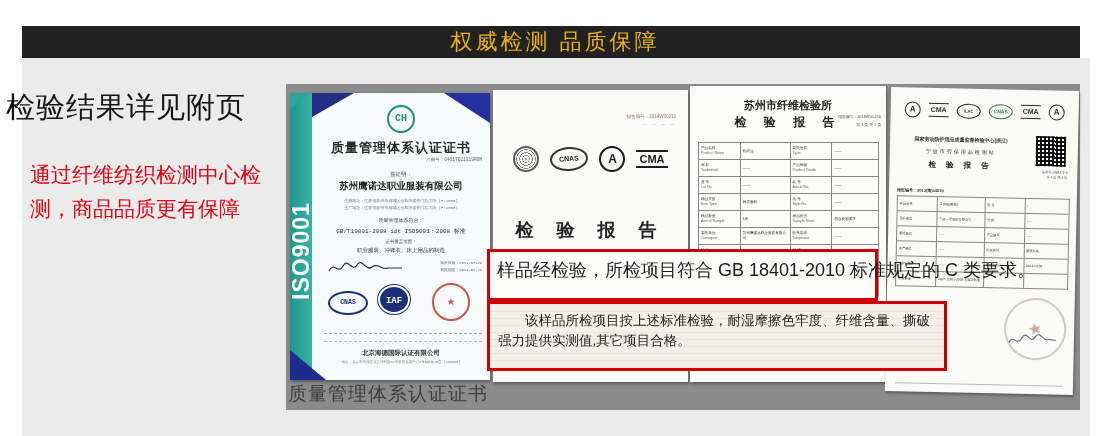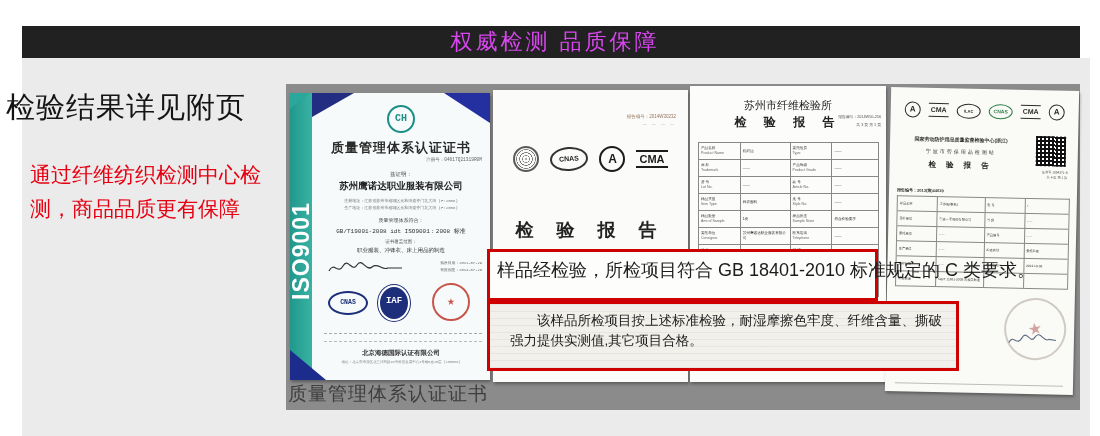--- a/index.html
+++ b/index.html
@@ -9,21 +9,21 @@
     font-family:"Liberation Sans","DejaVu Sans",sans-serif;
     color:#222;
   }
   .abs{position:absolute;}
 
   
   .top-bar{
     left:22px;top:26px;width:1058px;height:32px;background:#212121;
     display:flex;align-items:center;justify-content:center;
   }
-  .top-bar-text{color:#d946ef;font-size:22px;letter-spacing:3px;margin-left:8px;}
+  .top-bar-text{color:#eab308;font-size:22px;letter-spacing:3px;margin-left:8px;}
 
   
   .main-bg{left:22px;top:58px;width:1068px;height:378px;background:#ebebeb;}
 
   
   .intro-title{left:6px;top:88px;font-size:29px;letter-spacing:1px;color:#141414;}
   .intro-sub{left:30px;top:158px;width:258px;font-size:21px;line-height:34px;color:#e60012;}
 
   
   .panel{left:286px;top:84px;width:794px;height:326px;background:#8b8b8b;}
@@ -55,21 +55,21 @@
   .iso-scopelabel{position:absolute;top:124px;width:100%;font-size:5px;color:#444;}
   .iso-standard{position:absolute;top:134px;width:100%;font-size:6px;color:#333;}
   .iso-rangelabel{position:absolute;top:146px;width:100%;font-size:4.5px;color:#555;}
   .iso-range{position:absolute;top:154px;width:100%;font-size:5.5px;color:#333;}
   .iso-sign{position:absolute;left:14px;top:166px;}
   .iso-date1{position:absolute;top:167px;right:8px;font-size:3.8px;color:#666;}
   .iso-date2{position:absolute;top:174px;right:8px;font-size:3.8px;color:#666;}
   .cnas-oval{position:absolute;left:16px;top:198px;width:36px;height:20px;
     border:2px solid #1d2f7b;border-radius:50%;color:#1d2f7b;font-weight:bold;
     font-size:6.5px;line-height:20px;text-align:center;}
-  .iaf-circle{position:absolute;left:68px;top:194px;width:28px;height:32px;border-radius:50%;
+  .iaf-circle{position:absolute;left:68px;top:194px;width:28px;height:25px;border-radius:50%;
     background:#1d2f7b;color:#fff;font-weight:bold;font-size:9px;line-height:28px;text-align:center;
     box-shadow:0 0 0 2px #fff,0 0 0 3px #1d2f7b;}
   .red-seal{position:absolute;left:120px;top:190px;width:34px;height:34px;border-radius:50%;
     border:2px solid #c0392b;color:#c0392b;font-size:13px;line-height:34px;text-align:center;opacity:.85;}
   .iso-dash1{position:absolute;left:12px;right:8px;top:240px;border-top:1px dashed #aaa;}
   .iso-dash2{position:absolute;left:12px;right:8px;top:248px;border-top:1px dashed #bbb;}
   .iso-issuer{position:absolute;top:256px;width:100%;font-size:6.5px;font-weight:bold;color:#333;}
   .iso-issuer-addr{position:absolute;top:267px;width:100%;font-size:3.5px;color:#888;}
 
   
@@ -86,21 +86,21 @@
   .mark-cma{padding:1px 3px;border-top:2.5px solid #1c1c1c;border-bottom:2.5px solid #1c1c1c;
     font-size:11px;font-weight:bold;color:#1c1c1c;}
   .tr-title{position:absolute;top:128px;width:100%;text-align:center;font-size:18px;font-weight:bold;
     letter-spacing:9px;color:#222;}
   .tr-sub{position:absolute;top:158px;width:100%;text-align:center;
     font-family:"Liberation Serif","DejaVu Serif",serif;font-size:13px;font-weight:bold;
     letter-spacing:3px;color:#222;}
 
   
   .cert-sz{left:404px;top:2px;width:196px;height:296px;background:#fcfcfa;}
-  .sz-org{position:absolute;top:12px;width:100%;text-align:center;font-size:11px;font-weight:normal;color:#222;}
+  .sz-org{position:absolute;top:12px;width:100%;text-align:center;font-size:11px;font-weight:bold;color:#222;}
   .sz-title{position:absolute;top:28px;width:100%;text-align:center;font-size:12px;font-weight:bold;
     letter-spacing:7px;color:#222;}
   .sz-no{position:absolute;top:28px;right:5px;font-size:3.8px;color:#555;}
   .sz-pages{position:absolute;top:36px;right:5px;font-size:3.8px;color:#555;}
   .mini-table{position:absolute;left:8px;right:7px;border:0.5px solid #888;border-bottom:none;}
   .sz-table{top:56px;}
   .mini-tr{display:flex;border-bottom:0.5px solid #888;min-height:16px;}
   .mini-td{border-right:0.5px solid #888;padding:1px 2px;font-size:3.6px;line-height:1.35;
     color:#333;display:flex;flex-direction:column;justify-content:center;}
   .mini-td:last-child{border-right:none;}
@@ -135,21 +135,21 @@
   .nb-footline{position:absolute;bottom:8px;left:10px;right:10px;border-top:0.5px solid #bbb;}
 
   
   .callout{position:absolute;border:3px solid #cf0000;z-index:30;color:#1c1c1c;}
   .callout-1{left:201px;top:165px;width:372px;height:28px;background:#fdfdfc;
     padding:6px 6px 12px 7px;font-size:18px;white-space:nowrap;}
   .callout-2{left:201px;top:217px;width:438px;height:53px;
     background:
       repeating-linear-gradient(0deg,rgba(150,150,160,.12) 0 1px,transparent 1px 7px),
       #f2f0ea;
-    padding:7px 8px 4px 20px;font-size:13.5px;line-height:20px;}
+    padding:7px 8px 4px 8px;font-size:13.5px;line-height:20px;}
   .callout-2 .para{text-indent:2em;}
 
   
   .caption{position:absolute;top:297px;font-size:19px;color:#3e3e3e;letter-spacing:1px;}
   .caption-left{left:2px;}
   .caption-right{left:192px;}
 </style>
 </head>
 <body>
 

